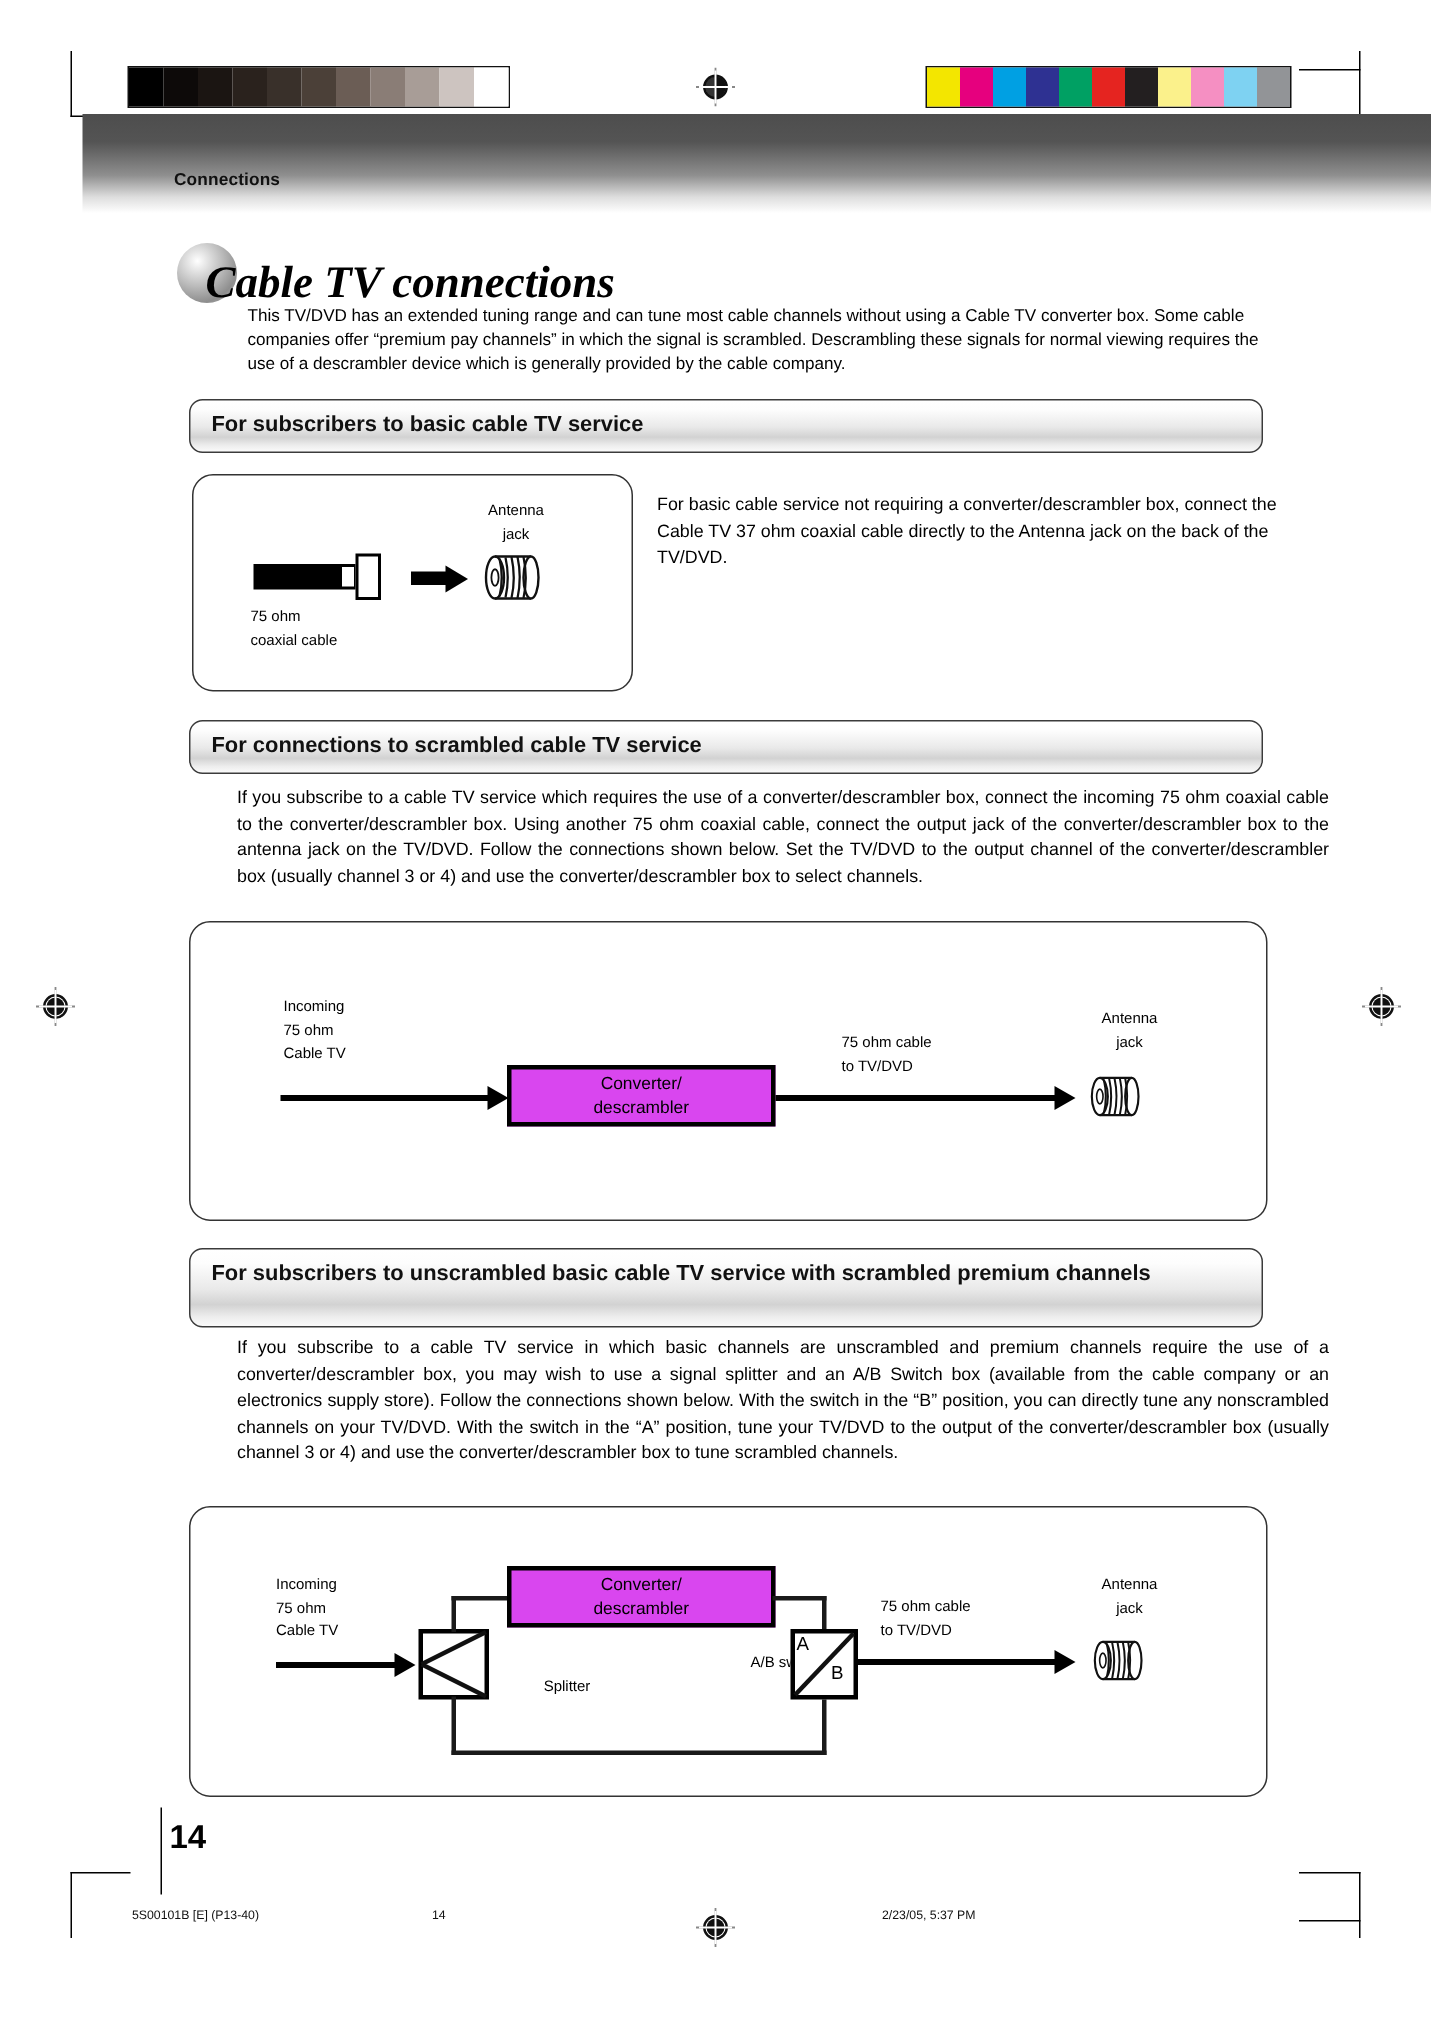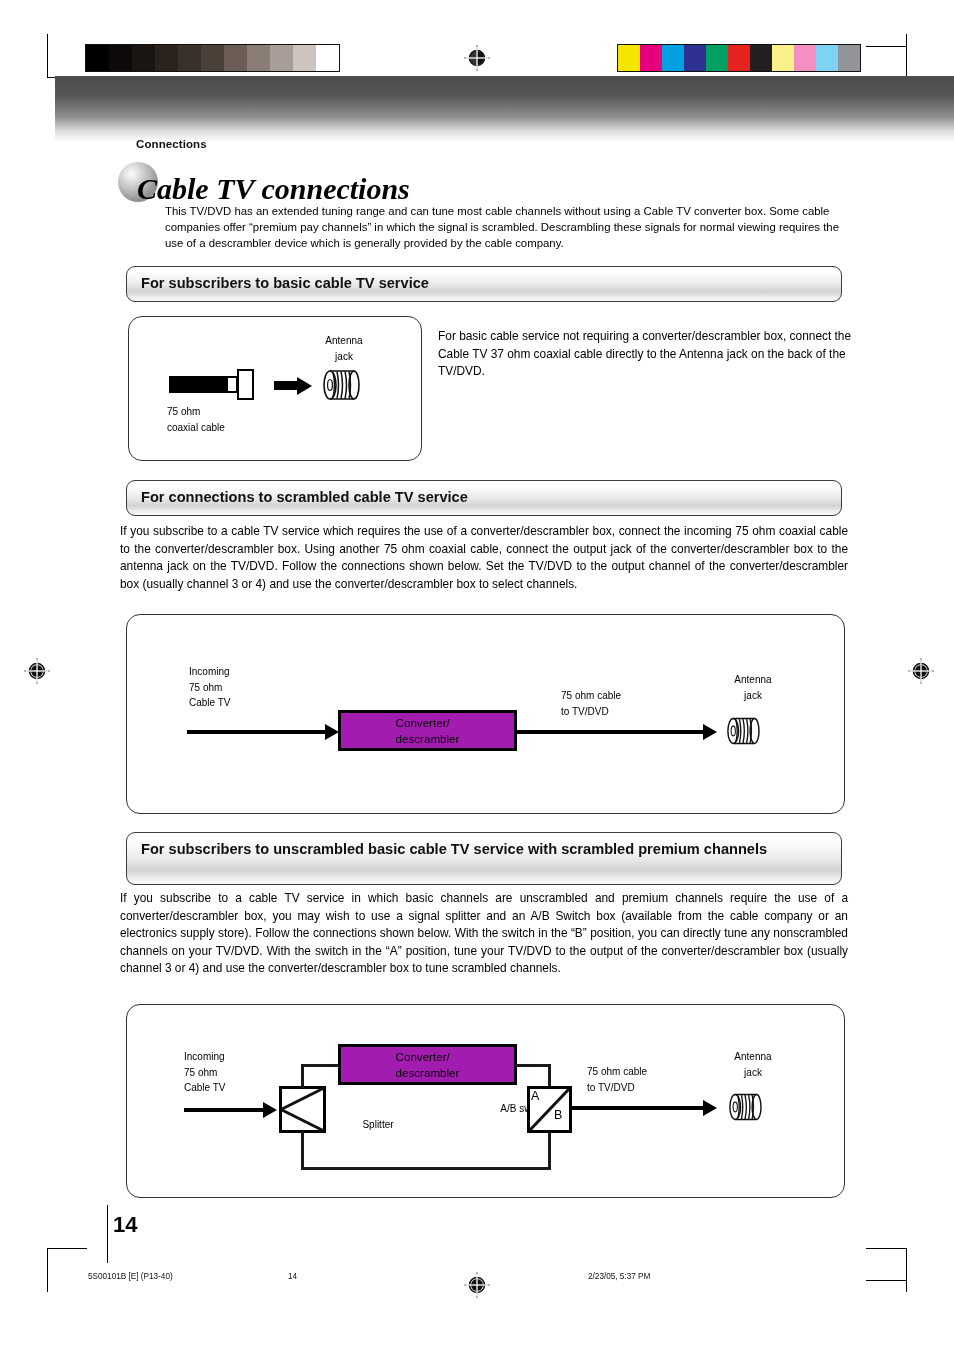--- a/index.html
+++ b/index.html
@@ -30,24 +30,23 @@
 
   .regmark { position: absolute; width: 26px; height: 26px; }
 
   
   .header-band {
     position: absolute; left: 55px; top: 76px;
     width: 899px; height: 66px;
     background: linear-gradient(to bottom, #4d4d4d 0%, #545454 28%, #8f8f8f 62%, #dedede 84%, #ffffff 100%);
   }
   .header-label {
-    position: absolute; left: 136px; top: 114px;
+    position: absolute; left: 116px; top: 114px;
     font-size: 11.5px; font-weight: bold; letter-spacing: .1px;
     color: #111;
-    margin-top: 24px;
   }
 
   
   .title-wrap { position: absolute; left: 118px; top: 160px; height: 44px; }
   .title-ball {
     position: absolute; left: 0; top: 2px;
     width: 40px; height: 40px; border-radius: 50%;
     background: radial-gradient(circle at 34% 30%, #ffffff 0%, #e6e6e6 16%, #b9b9b9 45%, #8e8e8e 72%, #bdbdbd 100%);
   }
   .title-text {
@@ -58,21 +57,21 @@
   }
 
   
   .intro {
     position: absolute; left: 165px; top: 203px; width: 686px;
     font-size: 11.4px; line-height: 16.2px;
   }
   .para {
     position: absolute; font-size: 11.9px; line-height: 17.6px;
   }
-  .para.justify { text-align: justify; }
+  .para.justify { text-align: justify; margin-left: 38px; }
 
   
   .sec-head {
     position: absolute; left: 126px; width: 716px;
     border: 1.2px solid #3b3b3b;
     border-radius: 9px;
     background: linear-gradient(to bottom, #ffffff 0%, #fdfdfd 18%, #e9e9e9 52%, #d2d2d2 72%, #ededed 88%, #fafafa 100%);
     box-sizing: border-box;
     padding: 6px 0 6px 14px;
   }
@@ -104,24 +103,24 @@
   .arrowhead {
     position: absolute; width: 0; height: 0;
     border-top: 8px solid transparent;
     border-bottom: 8px solid transparent;
     border-left: 14px solid #000;
   }
 
   .box-conv {
     position: absolute;
     border: 3px solid #000;
-    background: #a21caf;
+    background: #d946ef;
     box-sizing: border-box;
     display: flex; align-items: center; justify-content: center;
-    text-align: left;
+    text-align: center;
     font-size: 11.6px; line-height: 15.4px;
   }
 
   .sq {
     position: absolute; border: 3px solid #000; background: #fff;
     box-sizing: border-box;
   }
 
   
   .coax { position: absolute; }

